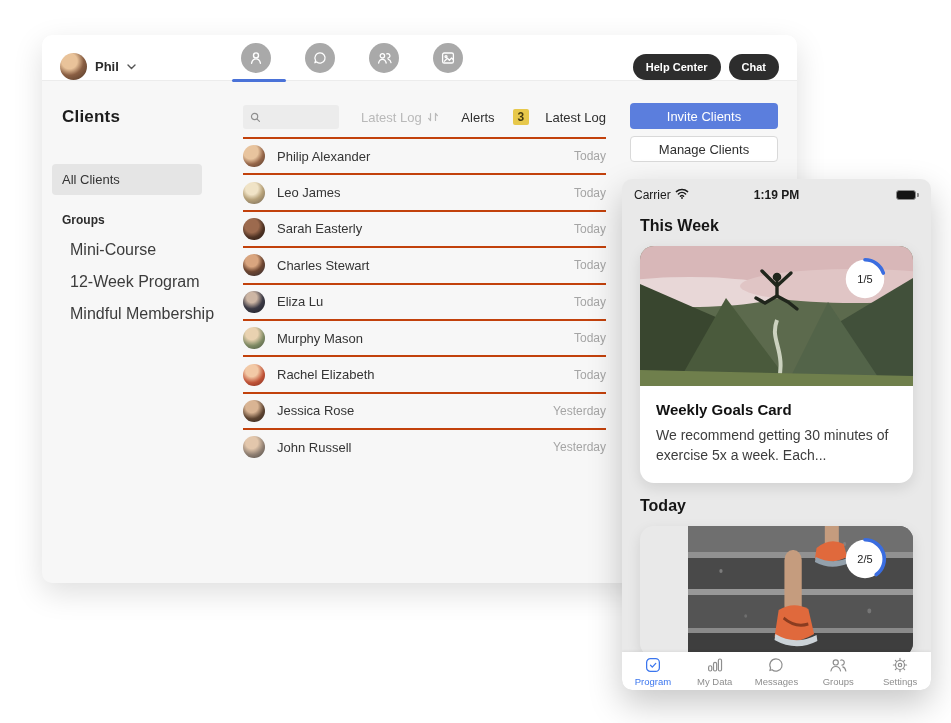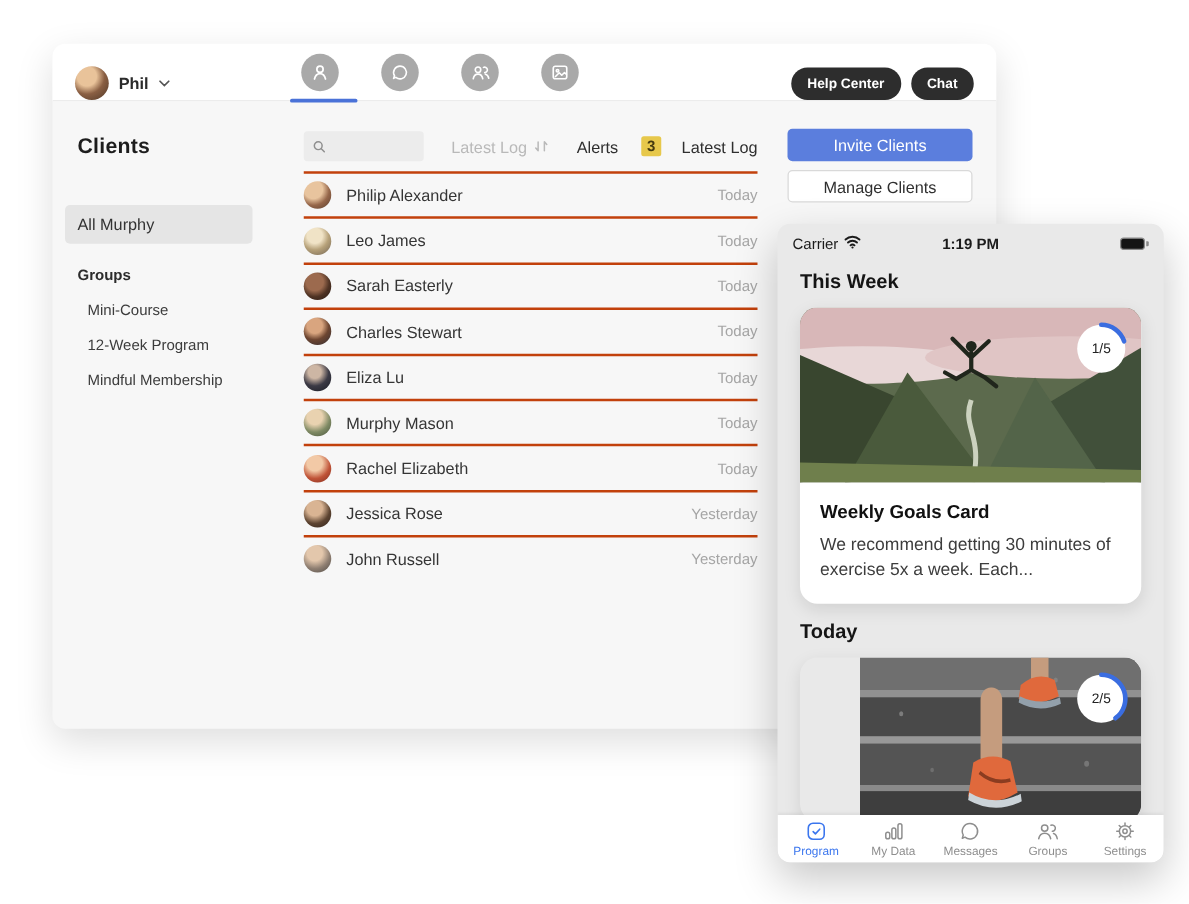--- a/index.html
+++ b/index.html
@@ -22,21 +22,21 @@
   .top-actions { margin-left:auto; display:flex; gap:8px; }
   .pill { background:#2d2d2d; color:#fff; font-size:11px; font-weight:600; border:none;
           border-radius:14px; padding:7px 13px; cursor:pointer; }
 
   
   .sidebar { position:absolute; left:0; top:46px; width:201px; height:502px; padding:26px 0 0 20px; }
   .sidebar-title { font-size:17px; font-weight:700; color:#1d1d1d; letter-spacing:.2px; }
   .all-clients { margin:37px 0 0 -10px; width:150px; background:#e5e5e5; border-radius:4px;
                  padding:8px 10px; font-size:13px; color:#333; cursor:pointer; }
   .groups-heading { margin-top:18px; font-size:12px; font-weight:700; color:#2c2c2c; }
-  .group-item { margin-top:14px; padding-left:8px; font-size:12px; color:#3c3c3c; cursor:pointer; }
+  .group-item { margin-top:14px; padding-left:8px; font-size:16px; color:#3c3c3c; cursor:pointer; }
 
   
   .list-area { position:absolute; left:201px; top:46px; width:363px; }
   .controls { display:flex; align-items:center; margin-top:23px; height:26px; }
   .search-box { width:96px; height:24px; background:#ececec; border-radius:3px;
                 display:flex; align-items:center; padding:0 7px; gap:5px; }
   .search-box input { border:none; background:transparent; outline:none; width:70px; font-size:12px; color:#444; }
   .sort-control { margin-left:22px; display:flex; align-items:center; gap:5px;
                   font-size:13px; color:#b9b9b9; cursor:pointer; }
   .alerts-group { margin-left:auto; display:flex; align-items:center; gap:18px; cursor:pointer; }
@@ -75,21 +75,21 @@
   .status-time { position:absolute; left:0; right:0; text-align:center; font-size:12px;
                  font-weight:700; color:#1b1b1b; }
   .battery { margin-left:auto; display:flex; align-items:center; z-index:1; }
   .battery-body { width:20px; height:10px; background:#141414; border:1px solid #8a8a8a; border-radius:3px; }
   .battery-nub { width:2px; height:4px; background:#8a8a8a; border-radius:0 1px 1px 0; margin-left:1px; }
   .phone-heading { font-size:16px; font-weight:700; color:#151515; margin:14px 18px 0; }
   .goal-card { margin:11px 18px 0; background:#fff; border-radius:14px; overflow:hidden;
                box-shadow:0 5px 14px rgba(0,0,0,.10); cursor:pointer; }
   .card-img { position:relative; height:140px; }
   .card-img svg.scene { position:absolute; inset:0; width:100%; height:100%; }
-  .progress-badge { position:absolute; top:11px; right:10px; width:44px; height:44px; }
+  .progress-badge { position:absolute; top:11px; right:26px; width:44px; height:44px; }
   .progress-badge svg { position:absolute; inset:0; }
   .progress-badge span { position:absolute; inset:0; display:flex; align-items:center;
                          justify-content:center; font-size:11px; color:#222; }
   .card-title { font-size:15px; font-weight:700; color:#111; margin:15px 16px 7px; }
   .card-desc { font-size:14px; color:#3d3d3d; line-height:1.45; margin:0 16px 17px; }
   .today-card { margin:11px 18px 0; height:131px; border-radius:14px; position:relative;
                 overflow:hidden; box-shadow:0 5px 14px rgba(0,0,0,.10); cursor:pointer;padding-left:48px; }
   .tabbar { position:absolute; left:0; right:0; bottom:0; height:38px; background:#fff;
             display:flex; align-items:stretch; border-radius:0 0 10px 10px; box-shadow:0 -1px 3px rgba(0,0,0,.06); }
   .tab { flex:1; display:flex; flex-direction:column; align-items:center; justify-content:center;
@@ -152,21 +152,21 @@
     <div class="nav-underline"></div>
 
     <div class="top-actions">
       <button class="pill">Help Center</button>
       <button class="pill">Chat</button>
     </div>
   </div>
 
   <aside class="sidebar">
     <div class="sidebar-title">Clients</div>
-    <div class="all-clients">All Murphy</div>
+    <div class="all-clients">All Clients</div>
     <div class="groups-heading">Groups</div>
     <div class="group-item">Mini-Course</div>
     <div class="group-item">12-Week Program</div>
     <div class="group-item">Mindful Membership</div>
   </aside>
 
   <main class="list-area">
     <div class="controls">
       <div class="search-box">
         <span>

